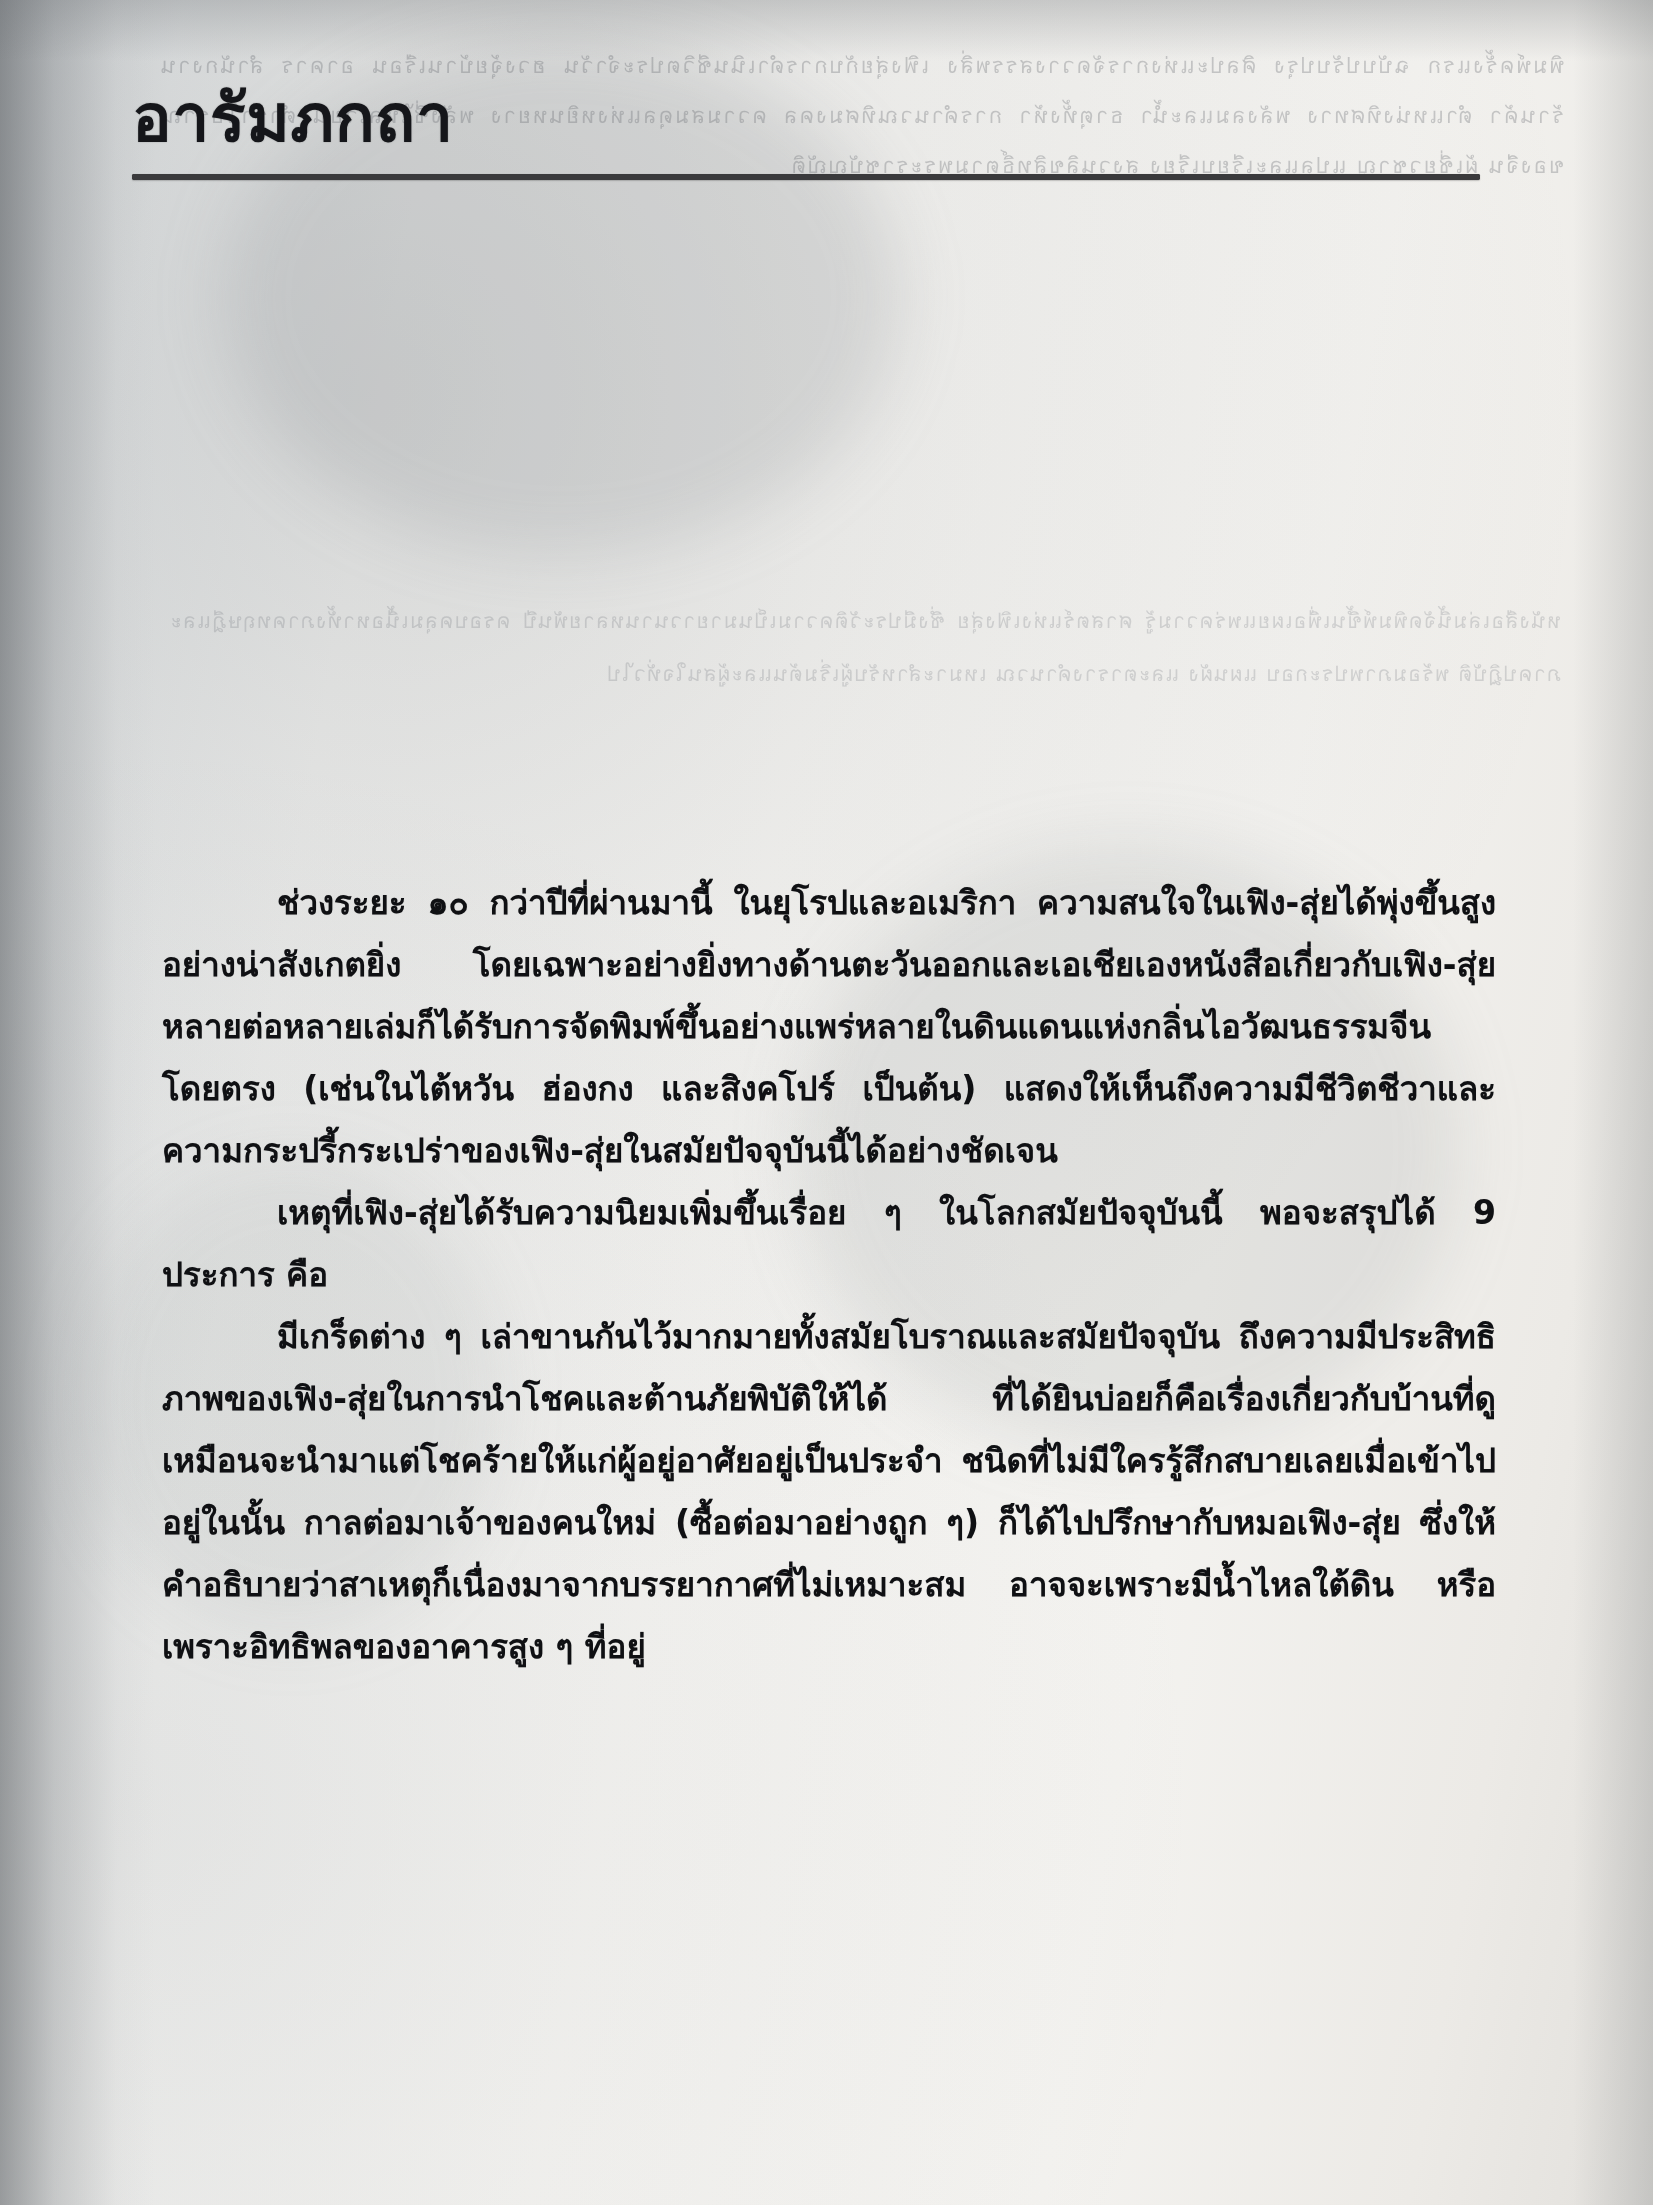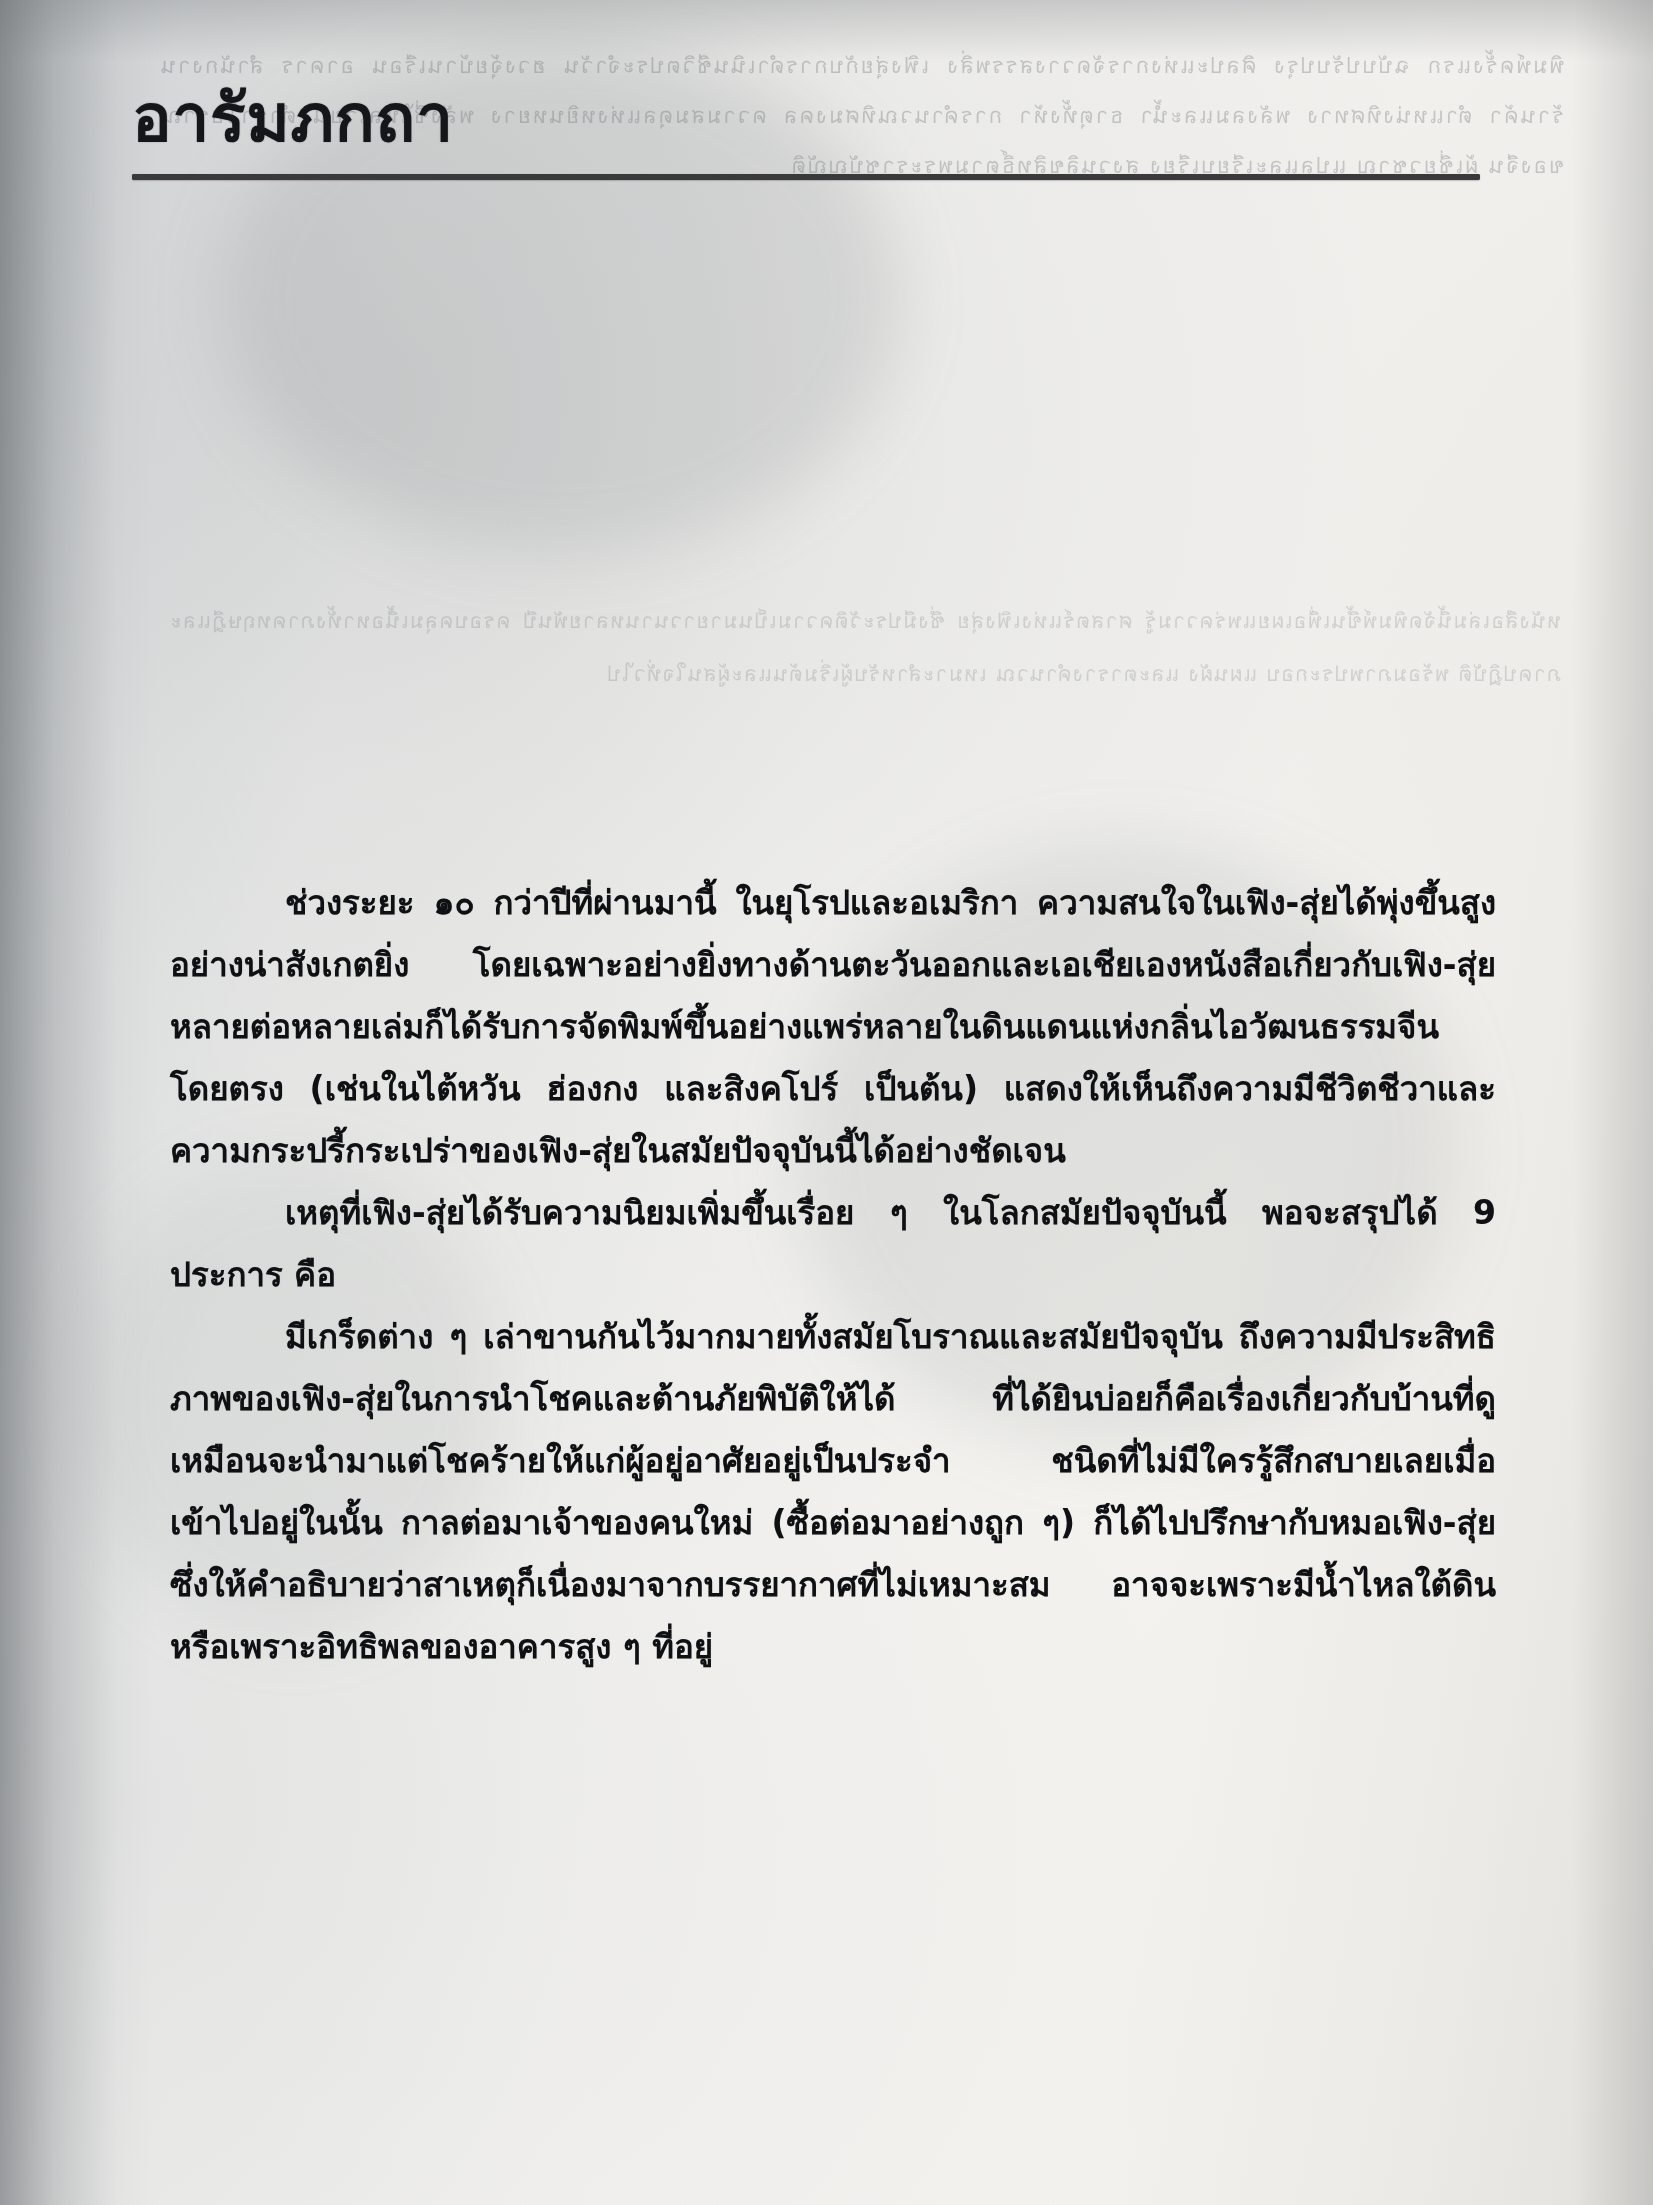--- a/index.html
+++ b/index.html
@@ -127,21 +127,21 @@
     width: 1342px;
     font-size: 33px;
     line-height: 62px;
     color: #0f1013;
     text-align: justify;
     text-justify: inter-word;
     font-weight: 600;
     text-shadow: 0 0 0.7px rgba(0,0,0,0.25);
   }
   .body-text p {
-    margin: 0 0 0 16px;
+    margin: 0 0 0 8px;
     text-indent: 115px;
   }
   .lead { font-weight: 700; }
 
 </style>
 </head>
 <body>
 
 <div class="page">
 

